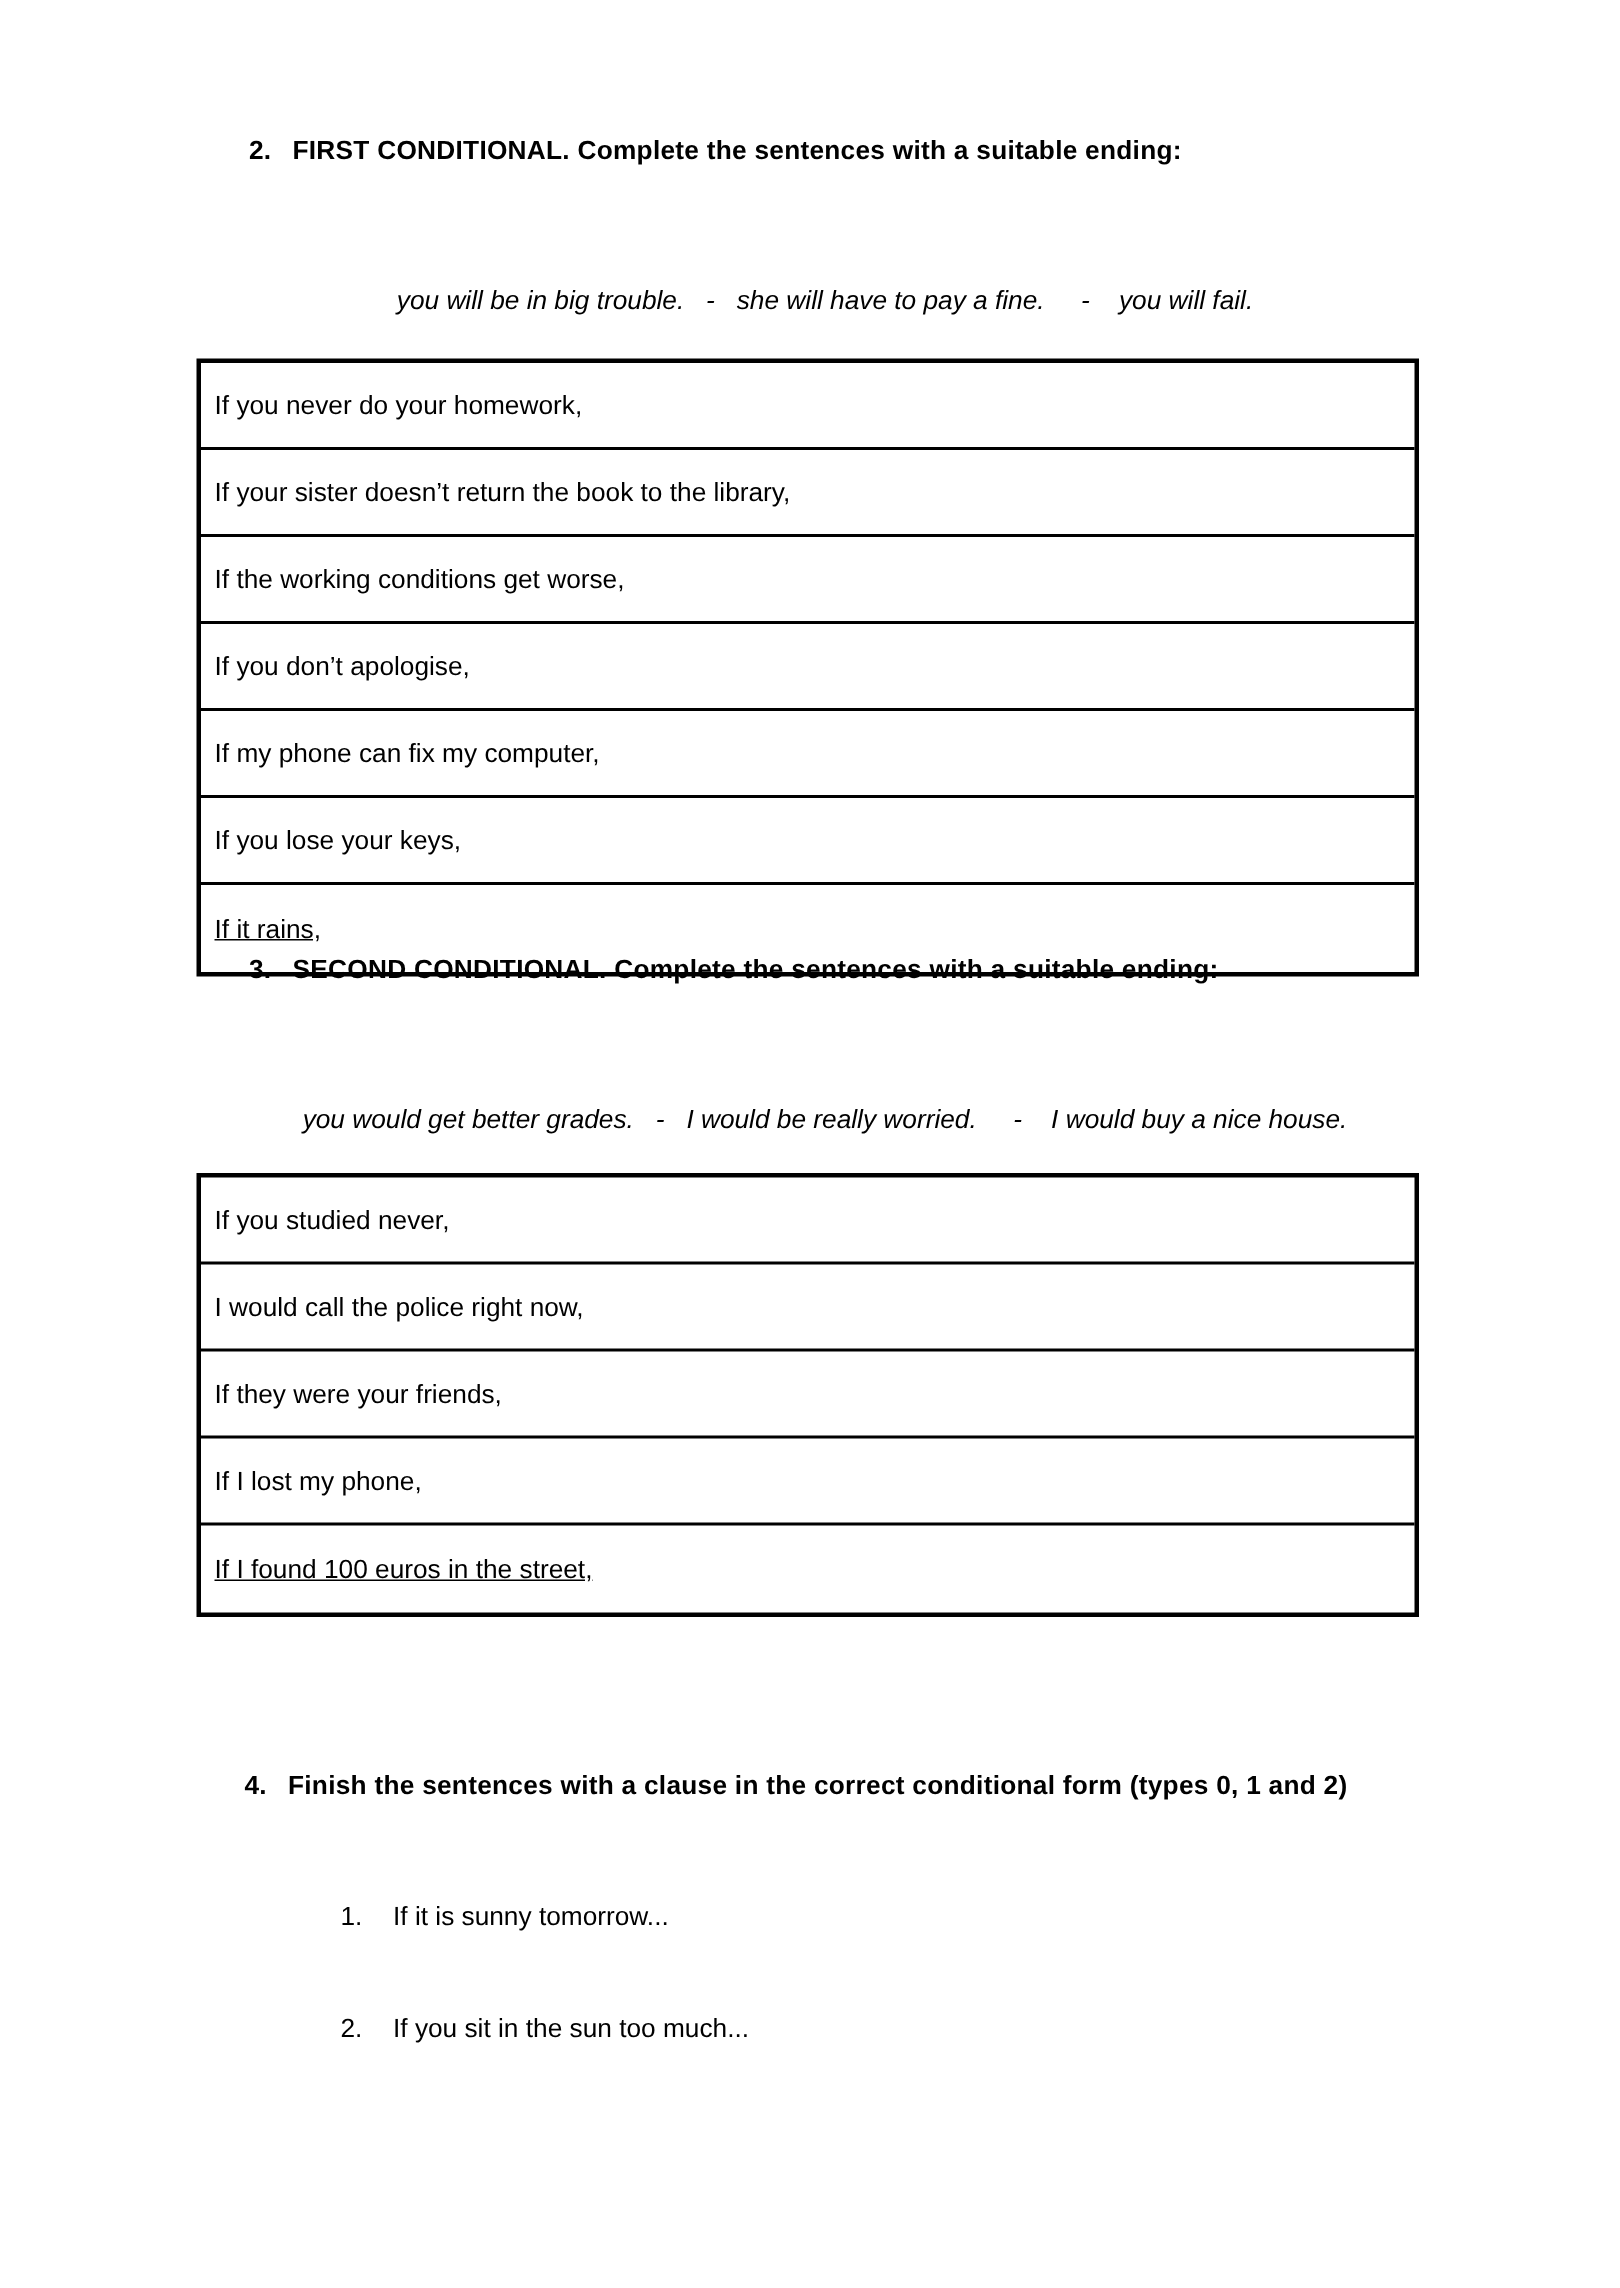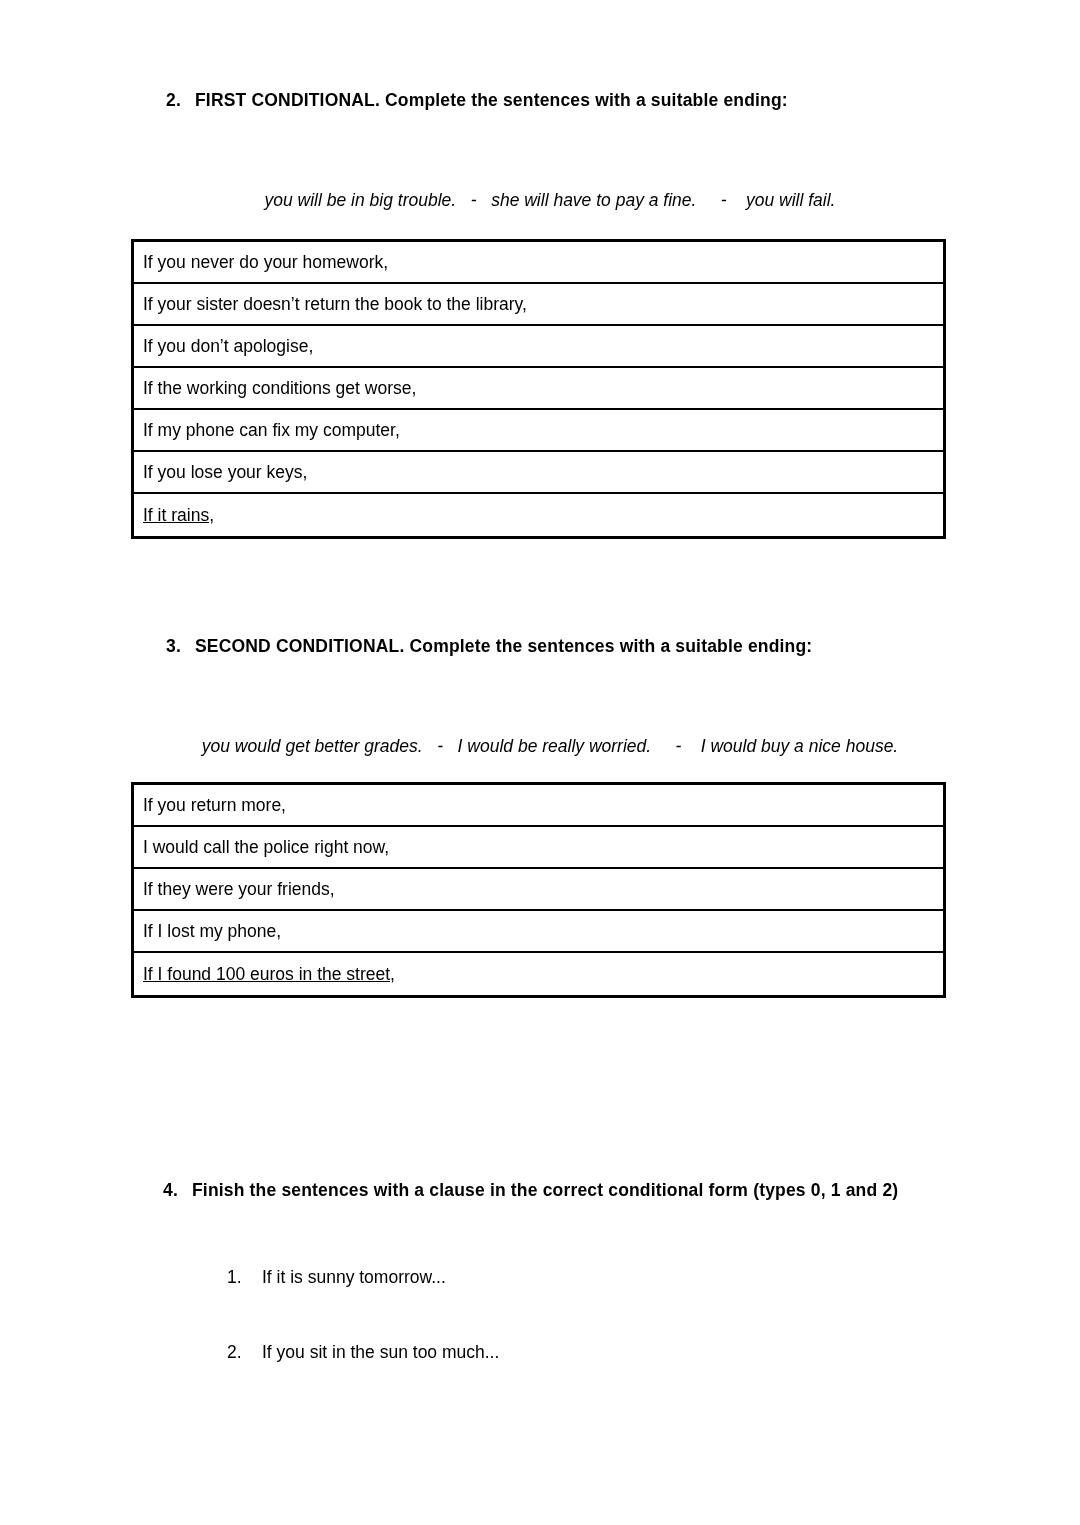--- a/index.html
+++ b/index.html
@@ -64,21 +64,21 @@
     left: 131px;
     width: 815px;
     border: 3px solid #000000;
     box-sizing: border-box;
     background: #ffffff;
   }
   #table-first { top: 239px; }
   #table-second { top: 782px; }
 
   .sent-row {
-    height: 42px;
+    height: 58px;
     box-sizing: border-box;
     border-bottom: 2px solid #000000;
     display: flex;
     align-items: center;
     padding-left: 9px;
     font-size: 17.5px;
     line-height: 20px;
   }
   .sent-row:last-child {
     border-bottom: none;
@@ -114,40 +114,40 @@
 
   <div class="wordbank" id="wordbank-1">
     <span class="wbline">you will be in big trouble.   -   she will have to pay a fine.     -    you will fail.</span>
     <span class="wbline">you will feel worse.   -    we won’t be able to go out.     -      employees will go on strike.</span>
     <span class="wbline">-  I won’t have to buy a new one</span>
   </div>
 
   <div class="sent-table" id="table-first">
     <div class="sent-row">If you never do your homework,</div>
     <div class="sent-row">If your sister doesn’t return the book to the library,</div>
+    <div class="sent-row">If the working conditions get worse,</div>
     <div class="sent-row">If you don’t apologise,</div>
-    <div class="sent-row">If the working conditions get worse,</div>
     <div class="sent-row">If my phone can fix my computer,</div>
     <div class="sent-row">If you lose your keys,</div>
     <div class="sent-row">If it rains,</div>
   </div>
 
   <div class="ex-heading" id="heading-3">
     <span class="num">3.</span>
     <span class="htext">SECOND CONDITIONAL. Complete the sentences with a suitable ending:</span>
   </div>
 
   <div class="wordbank" id="wordbank-2">
     <span class="wbline">you would get better grades.   -   I would be really worried.     -    I would buy a nice house.</span>
     <span class="wbline">we would reduce air pollution.   -    If I knew something about the accident.      -</span>
     <span class="wbline">they would help you     -     I would invite you to dinner.</span>
   </div>
 
   <div class="sent-table" id="table-second">
-    <div class="sent-row">If you return more,</div>
+    <div class="sent-row">If you studied never,</div>
     <div class="sent-row">I would call the police right now,</div>
     <div class="sent-row">If they were your friends,</div>
     <div class="sent-row">If I lost my phone,</div>
     <div class="sent-row">If I found 100 euros in the street,</div>
   </div>
 
   <div class="ex-heading" id="heading-4">
     <span class="num">4.</span>
     <span class="htext">Finish the sentences with a clause in the correct conditional form (types 0, 1 and 2)</span>
   </div>

